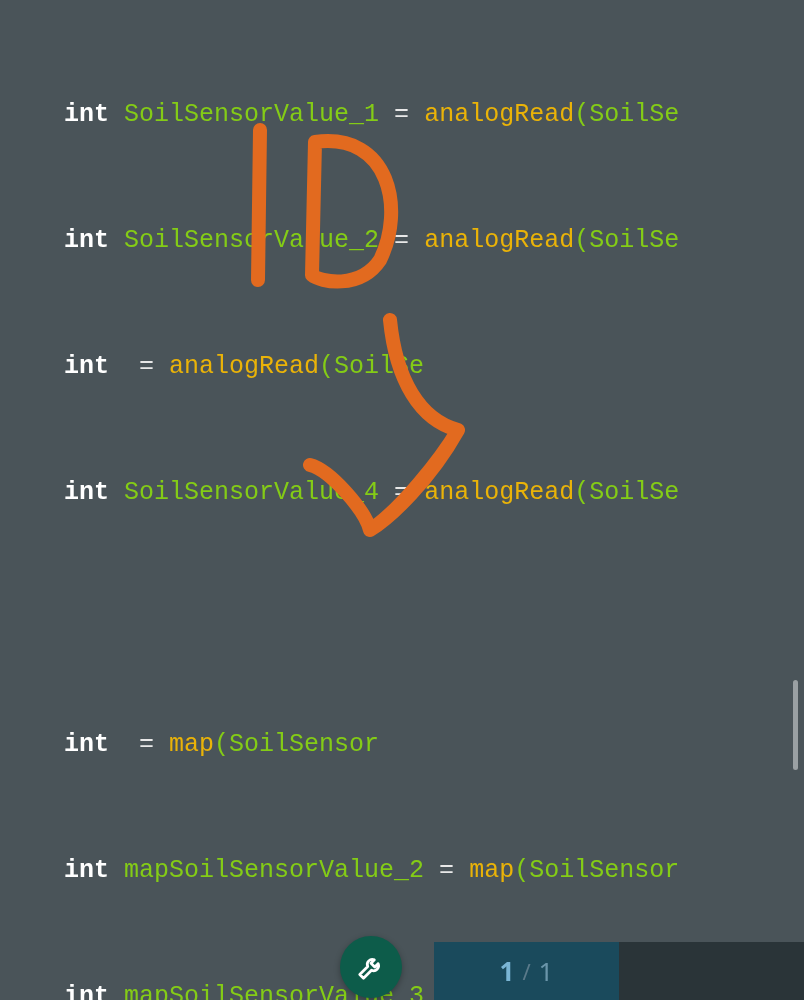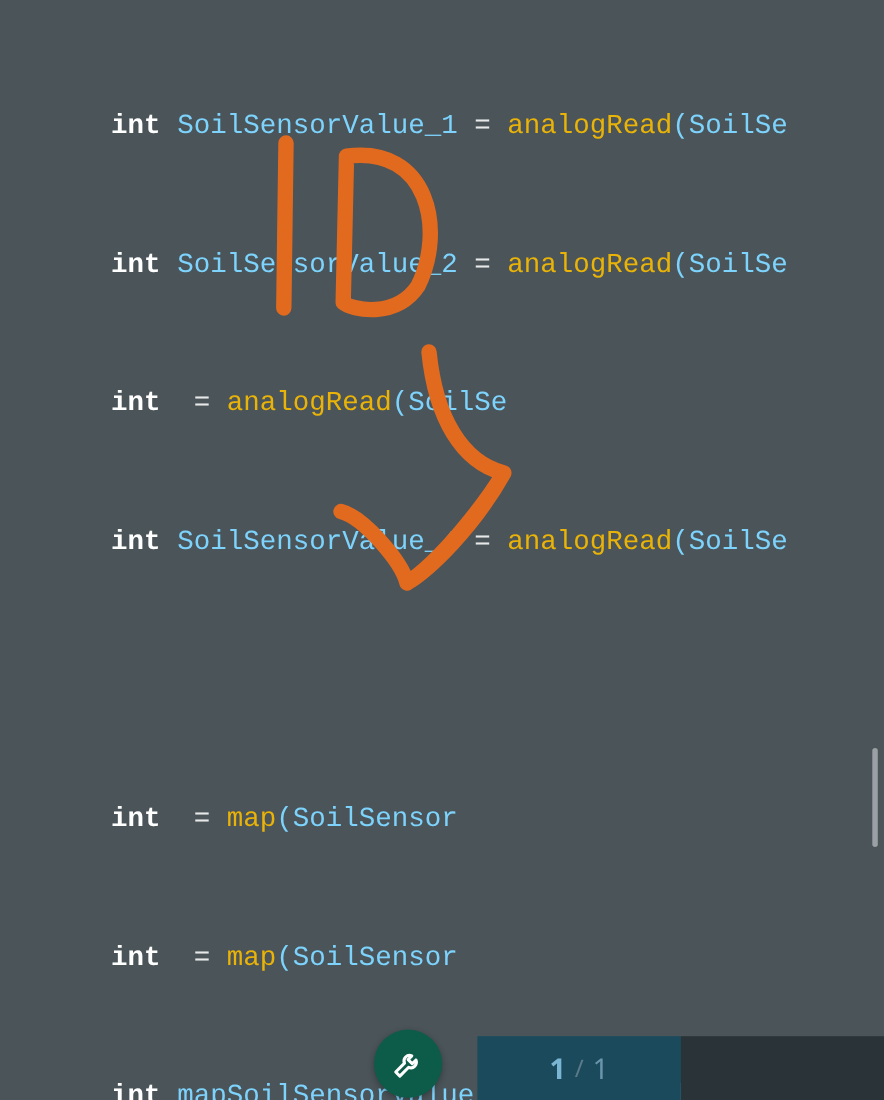--- a/index.html
+++ b/index.html
@@ -13,27 +13,27 @@
     position: relative;
   }
   .code-area {
     padding: 10px 0 0 0;
     line-height: 1.68;
     white-space: pre;
     position: relative;
     color: #e8e8e8;
   }
   .line {
-    padding-left: 101px;
+    padding-left: 64px;
     height: 42px;
     display: flex;
     align-items: center;
   }
   .type { color: #ffffff; font-weight: bold; }
-  .ident { color: #7dd3fc; }
+  .ident { color: #84cc16; }
   .op { color: #e8e8e8; }
   .funccall { color: #eab308; }
   .annotation {
     position: absolute;
     top: 120px;
     left: 220px;
     width: 300px;
     height: 440px;
     pointer-events: none;
     z-index: 10;
@@ -110,21 +110,21 @@
     <span class="type">int</span>&nbsp;&nbsp;<span class="op">=</span>&nbsp;<span class="funccall">analogRead</span><span class="ident">(SoilSe</span>
   </div>
   <div class="line">
     <span class="type">int</span>&nbsp;<span class="ident">SoilSensorValue_4</span>&nbsp;<span class="op">=</span>&nbsp;<span class="funccall">analogRead</span><span class="ident">(SoilSe</span>
   </div>
   <div class="blank"></div>
   <div class="line">
     <span class="type">int</span>&nbsp;&nbsp;<span class="op">=</span>&nbsp;<span class="funccall">map</span><span class="ident">(SoilSensor</span>
   </div>
   <div class="line">
-    <span class="type">int</span>&nbsp;&nbsp;<span class="op">=</span>&nbsp;<span class="funccall">map</span><span class="ident">(SoilSensor</span>
+    <span class="type">int</span>&nbsp;<span class="ident">mapSoilSensorValue_2</span>&nbsp;<span class="op">=</span>&nbsp;<span class="funccall">map</span><span class="ident">(SoilSensor</span>
   </div>
   <div class="line">
     <span class="type">int</span>&nbsp;<span class="ident">mapSoilSensorValue_3</span>&nbsp;<span class="op">=</span>&nbsp;<span class="funccall">map</span><span class="ident">(SoilSensor</span>
   </div>
   
   
   
   
   
   

